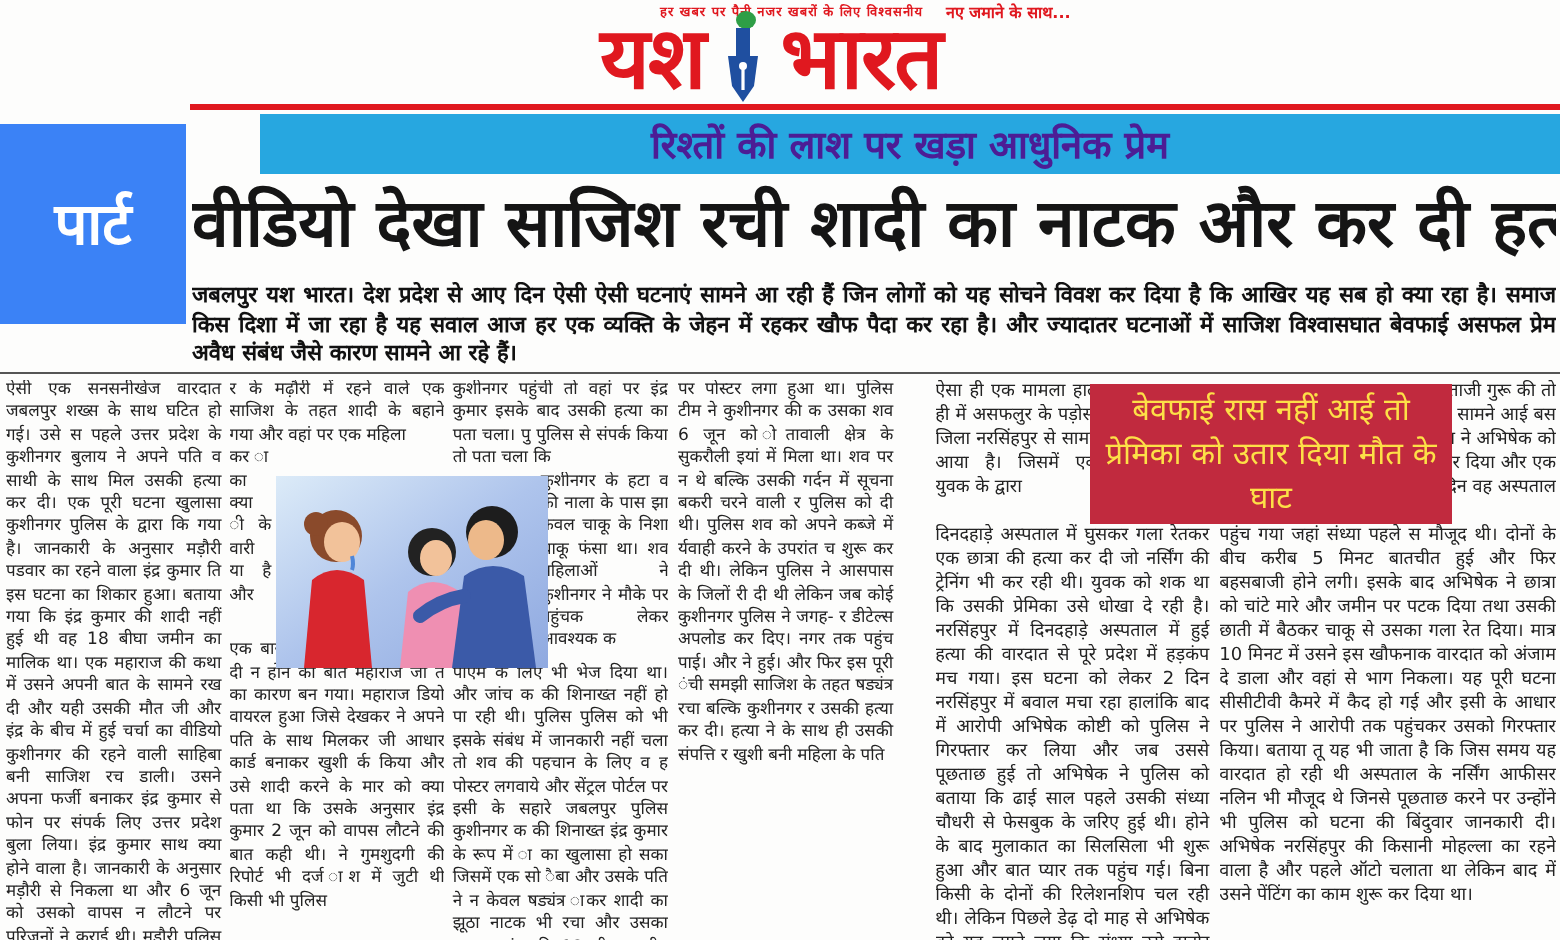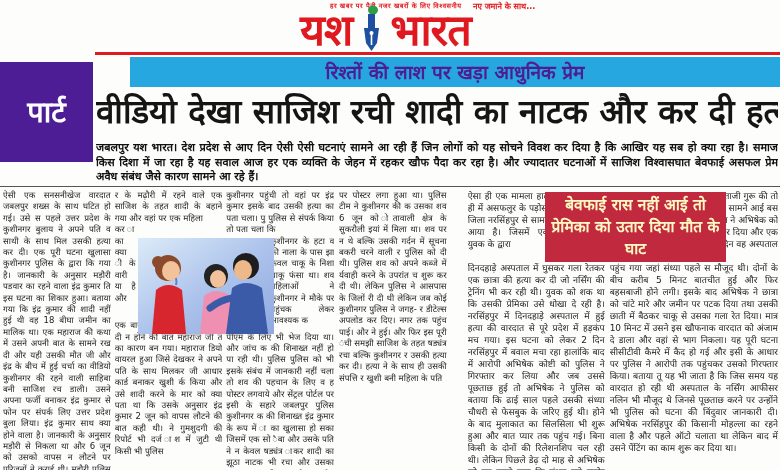--- a/index.html
+++ b/index.html
@@ -11,21 +11,21 @@
   .masthead{position:absolute;left:300px;top:4px;height:52px;display:flex;align-items:center;}
   .mast-title{font-size:43px;font-weight:800;color:#e0181f;line-height:48px;letter-spacing:-1px;}
   .nib{margin:0 4px;}
   .tag-left{position:absolute;left:330px;top:1px;font-size:6.5px;color:#e0181f;font-weight:700;letter-spacing:0.5px;}
   .tag-right{position:absolute;left:473px;top:0px;font-size:8px;color:#e0181f;font-weight:700;text-align:right;}
   .red-rule{position:absolute;left:95px;top:52px;width:685px;height:3px;background:#e0181f;}
   
   .kicker{position:absolute;left:130px;top:57px;width:650px;height:30px;background:#27a7e0;
     color:#4c1d95;font-weight:800;font-size:19px;display:flex;align-items:center;justify-content:center;}
   
-  .partbox{position:absolute;left:0;top:62px;width:93px;height:100px;background:#4c1d95;color:#fff;
+  .partbox{position:absolute;left:0;top:62px;width:93px;height:100px;background:#3b82f6;color:#fff;
     display:flex;flex-direction:column;align-items:center;justify-content:center;line-height:1.05;}
   .partbox .p1{font-size:29px;font-weight:800;}
   .partbox .p2{font-size:32px;font-weight:800;}
   
   .headline{position:absolute;left:96px;top:88px;width:682px;height:50px;
     font-size:33px;font-weight:800;color:#151515;text-align:center;line-height:48px;white-space:nowrap;overflow:hidden;}
   .lead{position:absolute;left:96px;top:141px;width:682px;height:42px;overflow:hidden;
     font-size:11px;font-weight:700;line-height:14.5px;text-align:justify;color:#111;}
   .black-rule{position:absolute;left:0;top:186px;width:780px;height:1px;background:#555;}
   
@@ -37,21 +37,21 @@
   .c3{width:110px;margin-right:5px;}
   .c4{width:110px;margin-right:21px;}
   .cA{width:140px;margin-right:5px;font-size:9px;line-height:12px;}
   .cB{width:172px;font-size:9px;line-height:12px;}
   .sliver2{width:21px;height:96px;overflow:hidden;}
   .beside3{margin-left:44px;width:64px;height:96px;overflow:hidden;}
   .narrowA{width:82px;height:72px;overflow:hidden;}
   .narrowB{width:84px;height:72px;overflow:hidden;margin-left:auto;text-align:right;}
   
   .redbox{position:absolute;left:545px;top:192px;width:181px;height:70px;background:#c12a3e;
-    color:#fef9c3;font-weight:700;font-size:15.5px;line-height:22px;text-align:center;
+    color:#fde047;font-weight:400;font-size:15.5px;line-height:22px;text-align:center;
     display:flex;align-items:center;justify-content:center;padding:2px;box-sizing:border-box;}
   
   .cartoon{position:absolute;left:138px;top:238px;width:136px;height:96px;}
 </style>
 </head>
 <body>
 
 <div class="tag-left">हर खबर पर पैनी नजर खबरों के लिए विश्वसनीय</div>
 <div class="tag-right">नए जमाने के साथ...</div>
 

